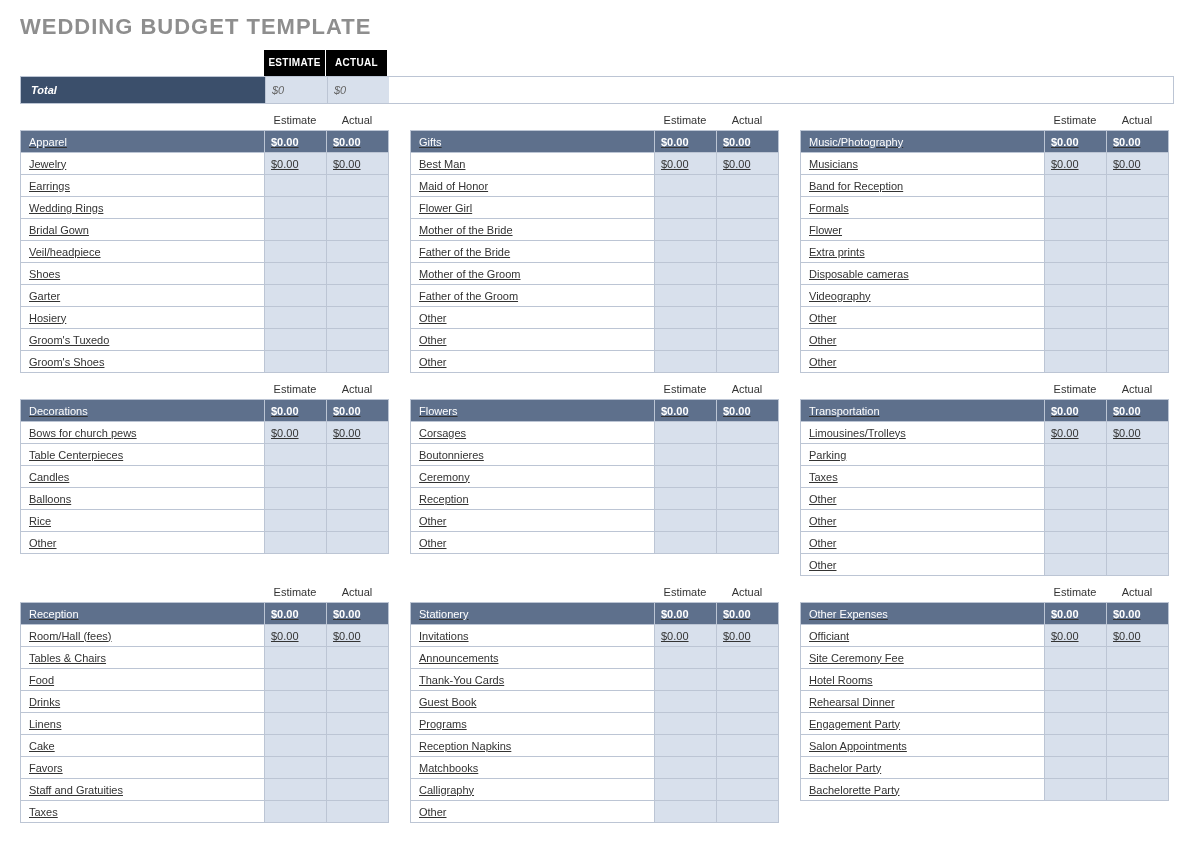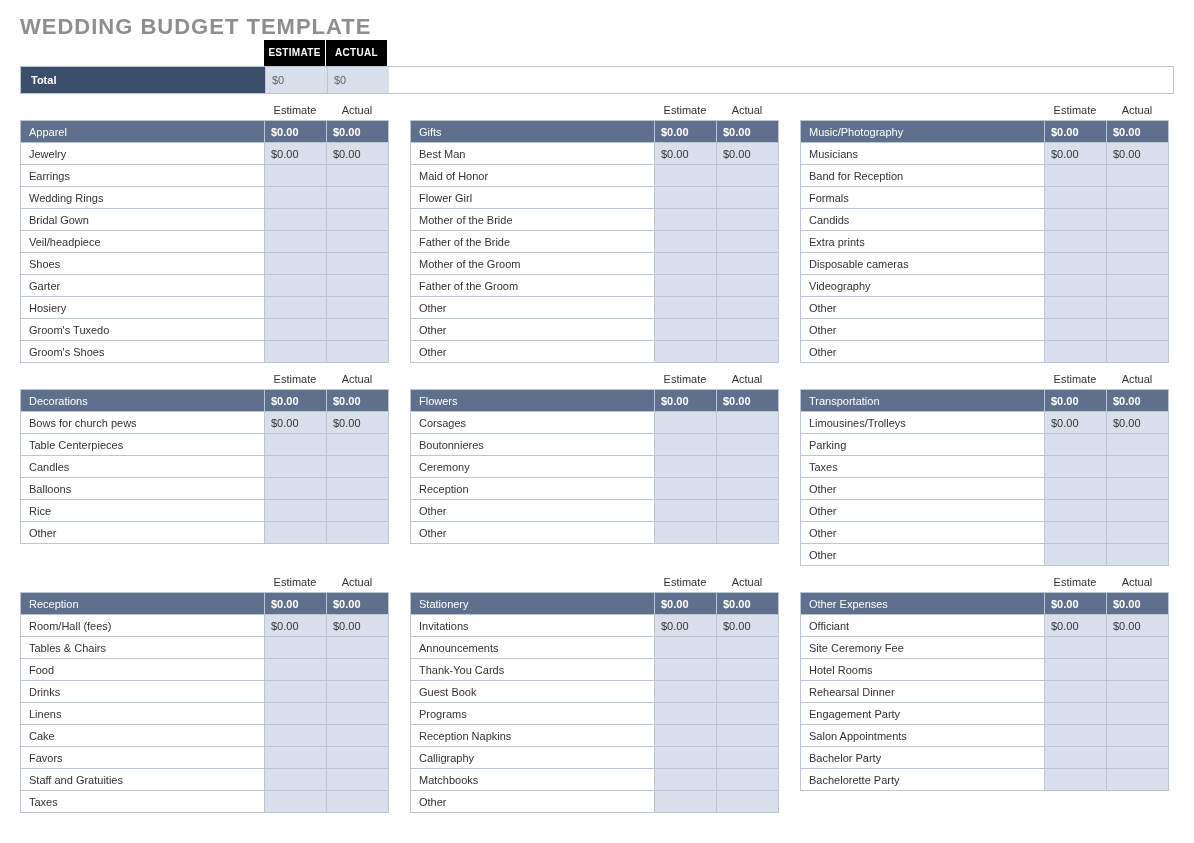--- a/index.html
+++ b/index.html
@@ -8,20 +8,21 @@
     font-size: 11px;
     background: #fff;
     color: #333;
     padding: 14px 20px;
   }
   h1 {
     font-size: 22px;
     font-weight: 700;
     letter-spacing: 1px;
     color: #8e8e8e;
+    margin-bottom: 10px;
     text-transform: uppercase;
   }
   .summary-hdr {
     display: flex;
   }
   .summary-hdr-spacer {
     width: 244px;
     height: 26px;
   }
   .summary-hdr-cell {
@@ -32,20 +33,21 @@
     font-weight: 700;
     color: #fff;
     background: #000;
     border-right: 1px solid #fff;
     font-size: 10px;
     letter-spacing: .3px;
   }
   .summary-total {
     display: flex;
     border: 1px solid #bcc5d4;
+    font-style: italic;
   }
   .summary-total-label {
     width: 244px;
     height: 26px;
     line-height: 26px;
     padding-left: 10px;
     font-weight: 700;
     color: #fff;
     background: #3b4f6b;
     font-size: 11px;
@@ -79,20 +81,21 @@
     height: 20px;
     line-height: 20px;
     text-align: center;
     font-size: 11px;
     color: #333;
   }
   table {
     border-collapse: collapse;
     width: 368px;
     table-layout: fixed;
+    text-decoration: underline;
   }
   th, td {
     border: 1px solid #bcc5d4;
     height: 22px;
     font-size: 11px;
     vertical-align: middle;
     padding: 0;
   }
   th.name-col, td.name-col { width: 244px; padding-left: 8px; text-align: left; font-weight: 400; }
   th.val-col, td.val-col { width: 62px; padding-left: 6px; text-align: left; }
@@ -283,21 +286,21 @@
             <td class="name-col">Band for Reception</td>
             <td class="val-col"></td>
             <td class="val-col"></td>
           </tr>
           <tr>
             <td class="name-col">Formals</td>
             <td class="val-col"></td>
             <td class="val-col"></td>
           </tr>
           <tr>
-            <td class="name-col">Candids</td>
+            <td class="name-col">Flower</td>
             <td class="val-col"></td>
             <td class="val-col"></td>
           </tr>
           <tr>
             <td class="name-col">Extra prints</td>
             <td class="val-col"></td>
             <td class="val-col"></td>
           </tr>
           <tr>
             <td class="name-col">Disposable cameras</td>
@@ -578,26 +581,26 @@
             <td class="name-col">Programs</td>
             <td class="val-col"></td>
             <td class="val-col"></td>
           </tr>
           <tr>
             <td class="name-col">Reception Napkins</td>
             <td class="val-col"></td>
             <td class="val-col"></td>
           </tr>
           <tr>
+            <td class="name-col">Matchbooks</td>
+            <td class="val-col"></td>
+            <td class="val-col"></td>
+          </tr>
+          <tr>
             <td class="name-col">Calligraphy</td>
-            <td class="val-col"></td>
-            <td class="val-col"></td>
-          </tr>
-          <tr>
-            <td class="name-col">Matchbooks</td>
             <td class="val-col"></td>
             <td class="val-col"></td>
           </tr>
           <tr>
             <td class="name-col">Other</td>
             <td class="val-col"></td>
             <td class="val-col"></td>
           </tr>
         </tbody>
       </table>

